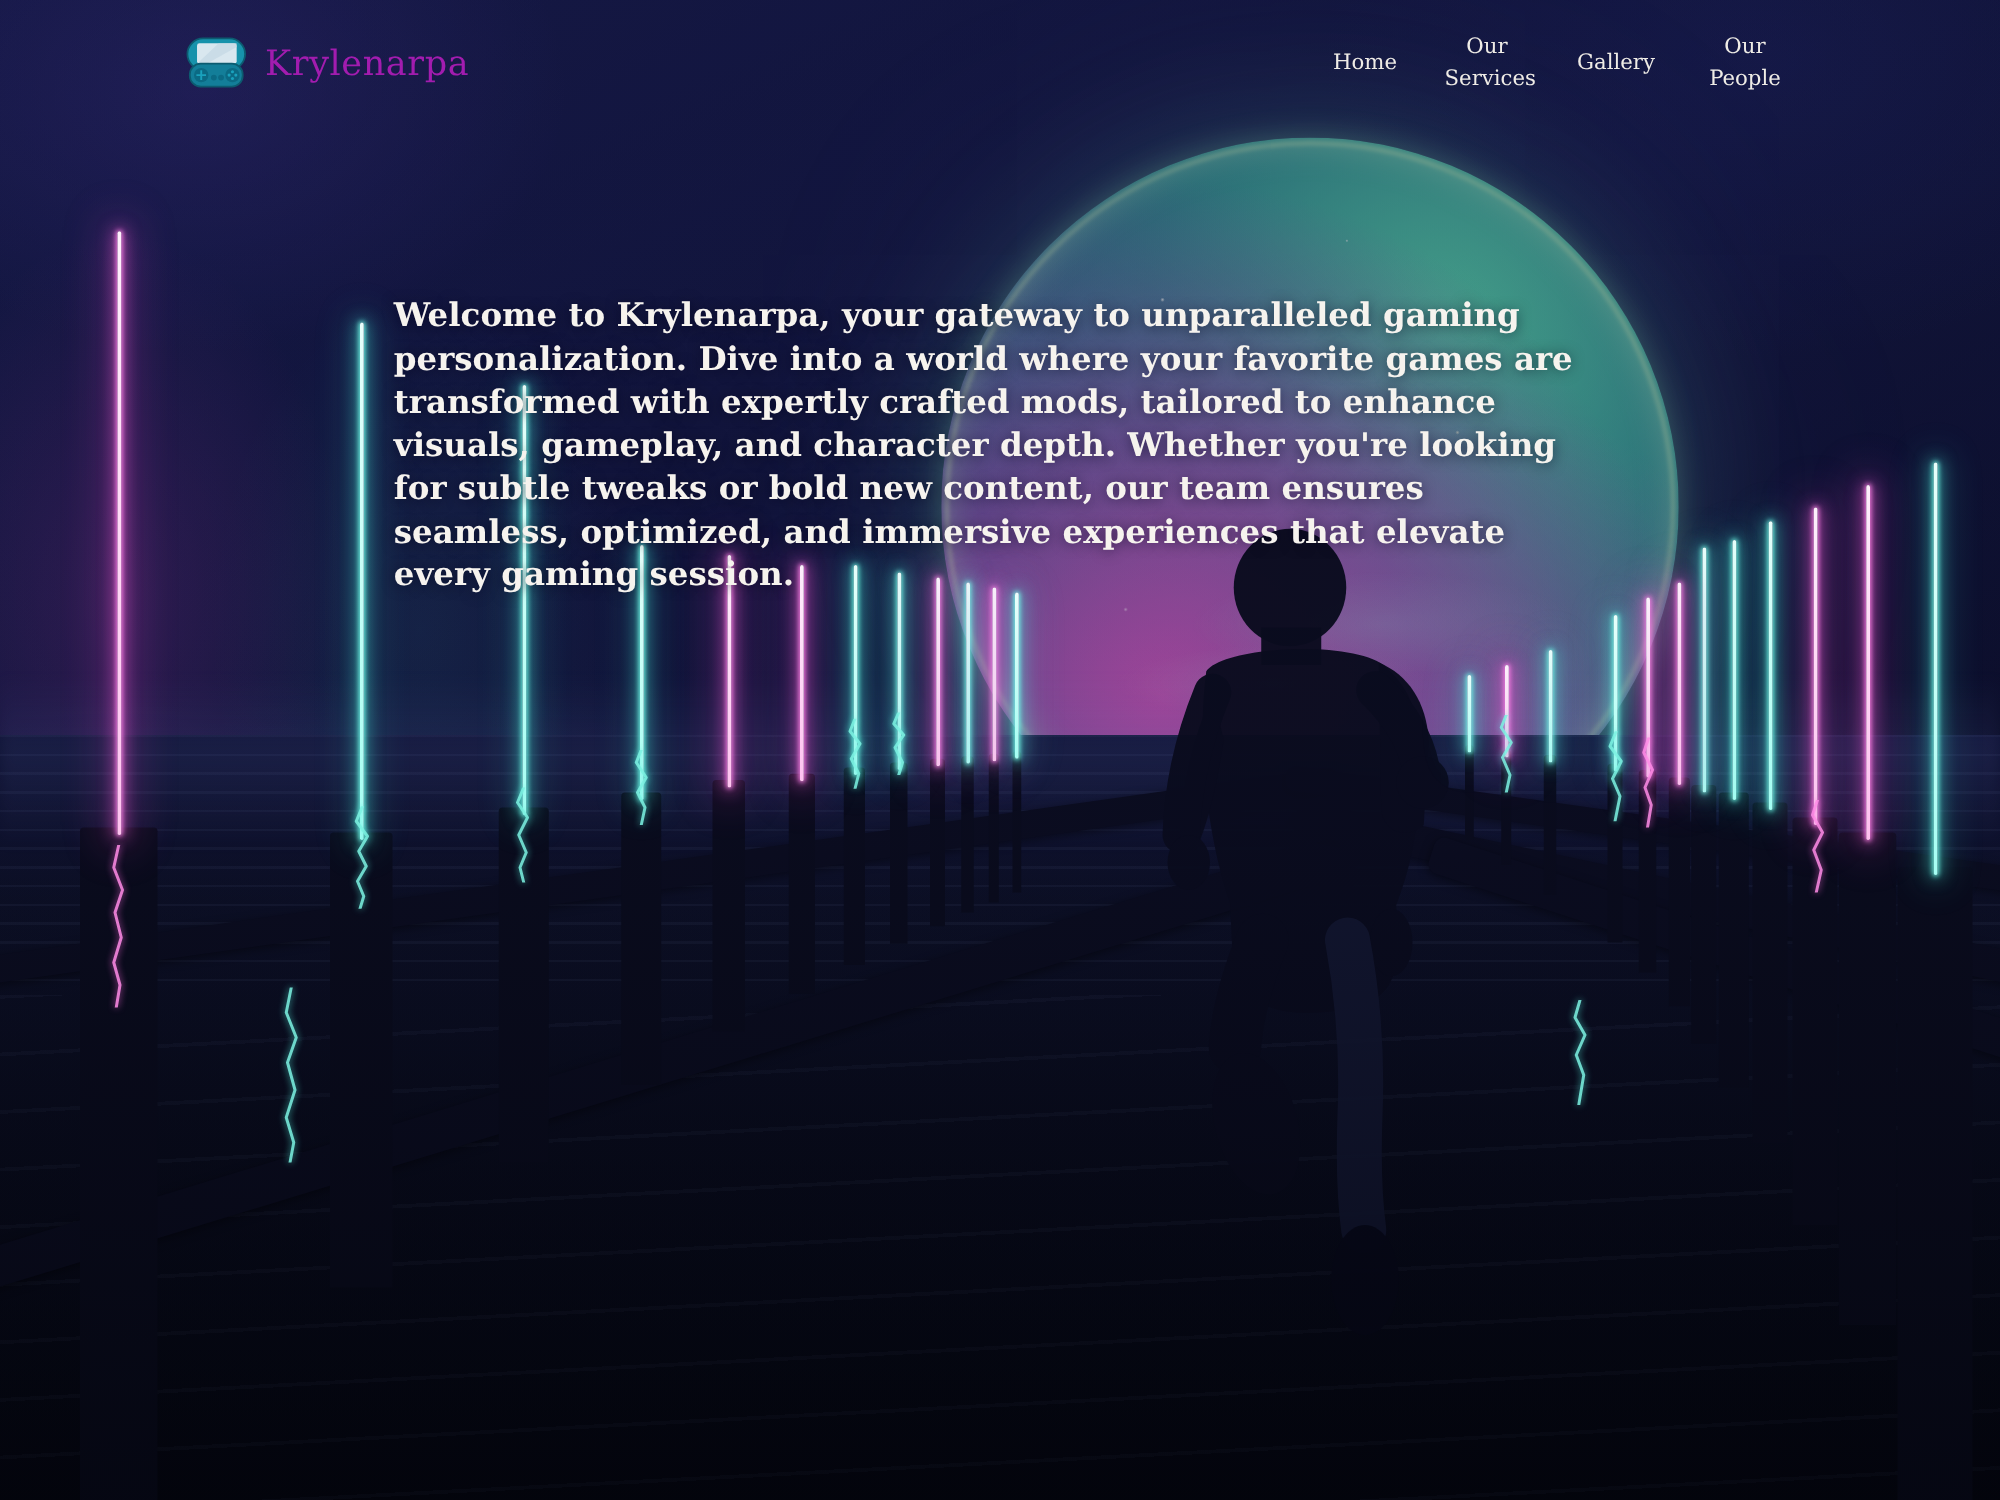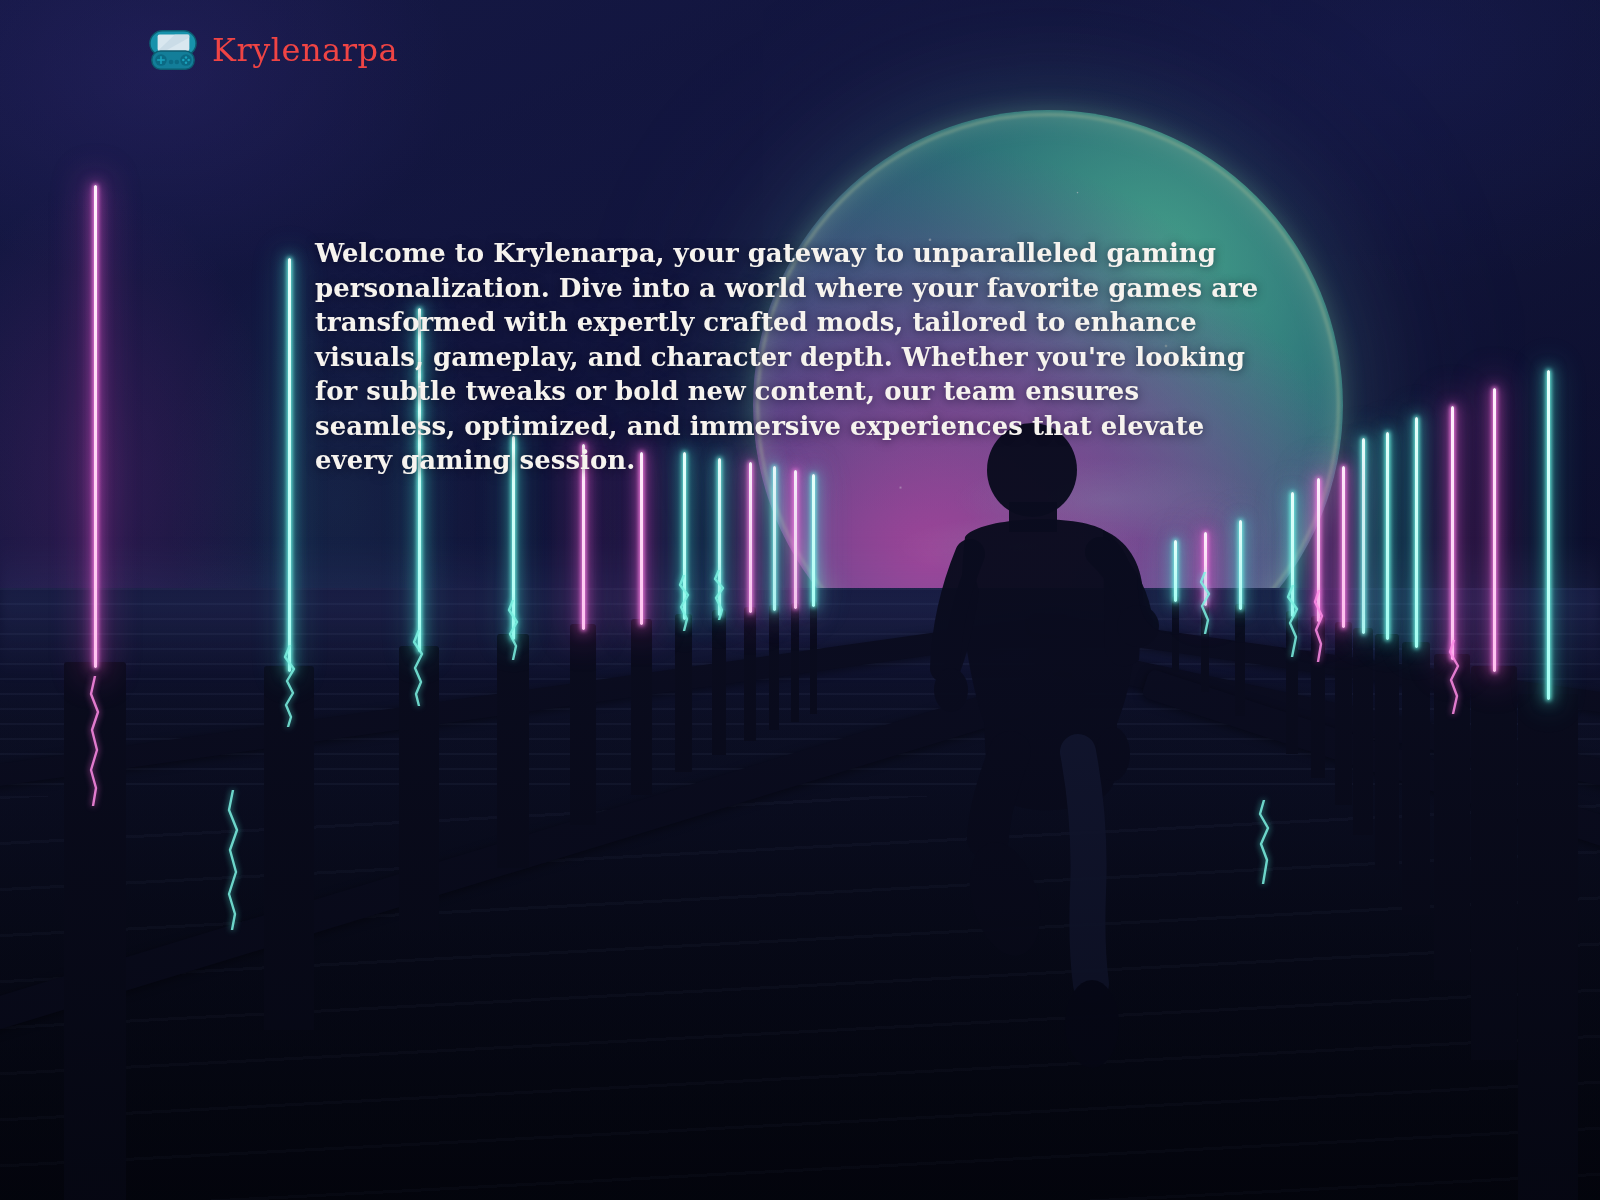--- a/index.html
+++ b/index.html
@@ -72,21 +72,21 @@
   .squiggle.pink { filter:drop-shadow(0 0 3px rgba(240,100,215,.9)); }
   
   .runner { position:absolute; left:895px; top:422px; width:278px; height:660px; z-index:6; }
   
   .scene-dim { position:absolute; inset:0; z-index:7; pointer-events:none;
     background:linear-gradient(rgba(10,11,34,.30) 0%, rgba(9,10,30,.26) 55%, rgba(2,3,10,.55) 100%); }
   
   .header { position:absolute; left:0; top:0; width:100%; height:100px; z-index:10;
     display:flex; align-items:center; justify-content:space-between; padding:0 170px 0 148px; }
   .brand { display:flex; align-items:center; gap:14px; cursor:pointer; }
-  .brand-name { font-size:32px; color:#ef4444; letter-spacing:.5px; }
+  .brand-name { font-size:28px; color:#a21caf; letter-spacing:.5px; }
   .nav { display:flex; align-items:center; gap:38px; }
   .nav-item { color:#efece6; font-size:17px; line-height:26px; text-align:center; cursor:pointer; text-decoration:none; display:block; }
   .nav-item.narrow { width:68px; }
   
   .hero { position:absolute; left:315px; top:236px; width:955px; z-index:10;
     font-weight:700; font-size:26px; line-height:34.5px; color:#f6f3ee;
     text-shadow:0 1px 10px rgba(0,0,25,.55); }
 </style>
 </head>
 <body>
@@ -237,15 +237,21 @@
       <circle cx="24" cy="34.5" r="2.4" fill="#0b6a84"></circle>
       <circle cx="30" cy="34.5" r="2.4" fill="#0b6a84"></circle>
       <circle cx="39.5" cy="32.5" r="6" fill="#0b6a84"></circle>
       <circle cx="39.5" cy="29.7" r="1.3" fill="#1aa2bd"></circle>
       <circle cx="39.5" cy="35.3" r="1.3" fill="#1aa2bd"></circle>
       <circle cx="36.7" cy="32.5" r="1.3" fill="#1aa2bd"></circle>
       <circle cx="42.3" cy="32.5" r="1.3" fill="#1aa2bd"></circle>
     </svg>
     <span class="brand-name">Krylenarpa</span>
   </div>
+  <nav class="nav">
+    <a class="nav-item" href="#">Home</a>
+    <a class="nav-item narrow" href="#">Our Services</a>
+    <a class="nav-item" href="#">Gallery</a>
+    <a class="nav-item narrow" href="#">Our People</a>
+  </nav>
 </header>
 
 <p class="hero">Welcome to Krylenarpa, your gateway to unparalleled gaming personalization. Dive into a world where your favorite games are transformed with expertly crafted mods, tailored to enhance visuals, gameplay, and character depth. Whether you're looking for subtle tweaks or bold new content, our team ensures seamless, optimized, and immersive experiences that elevate every gaming session.</p>
 
 </body></html>

